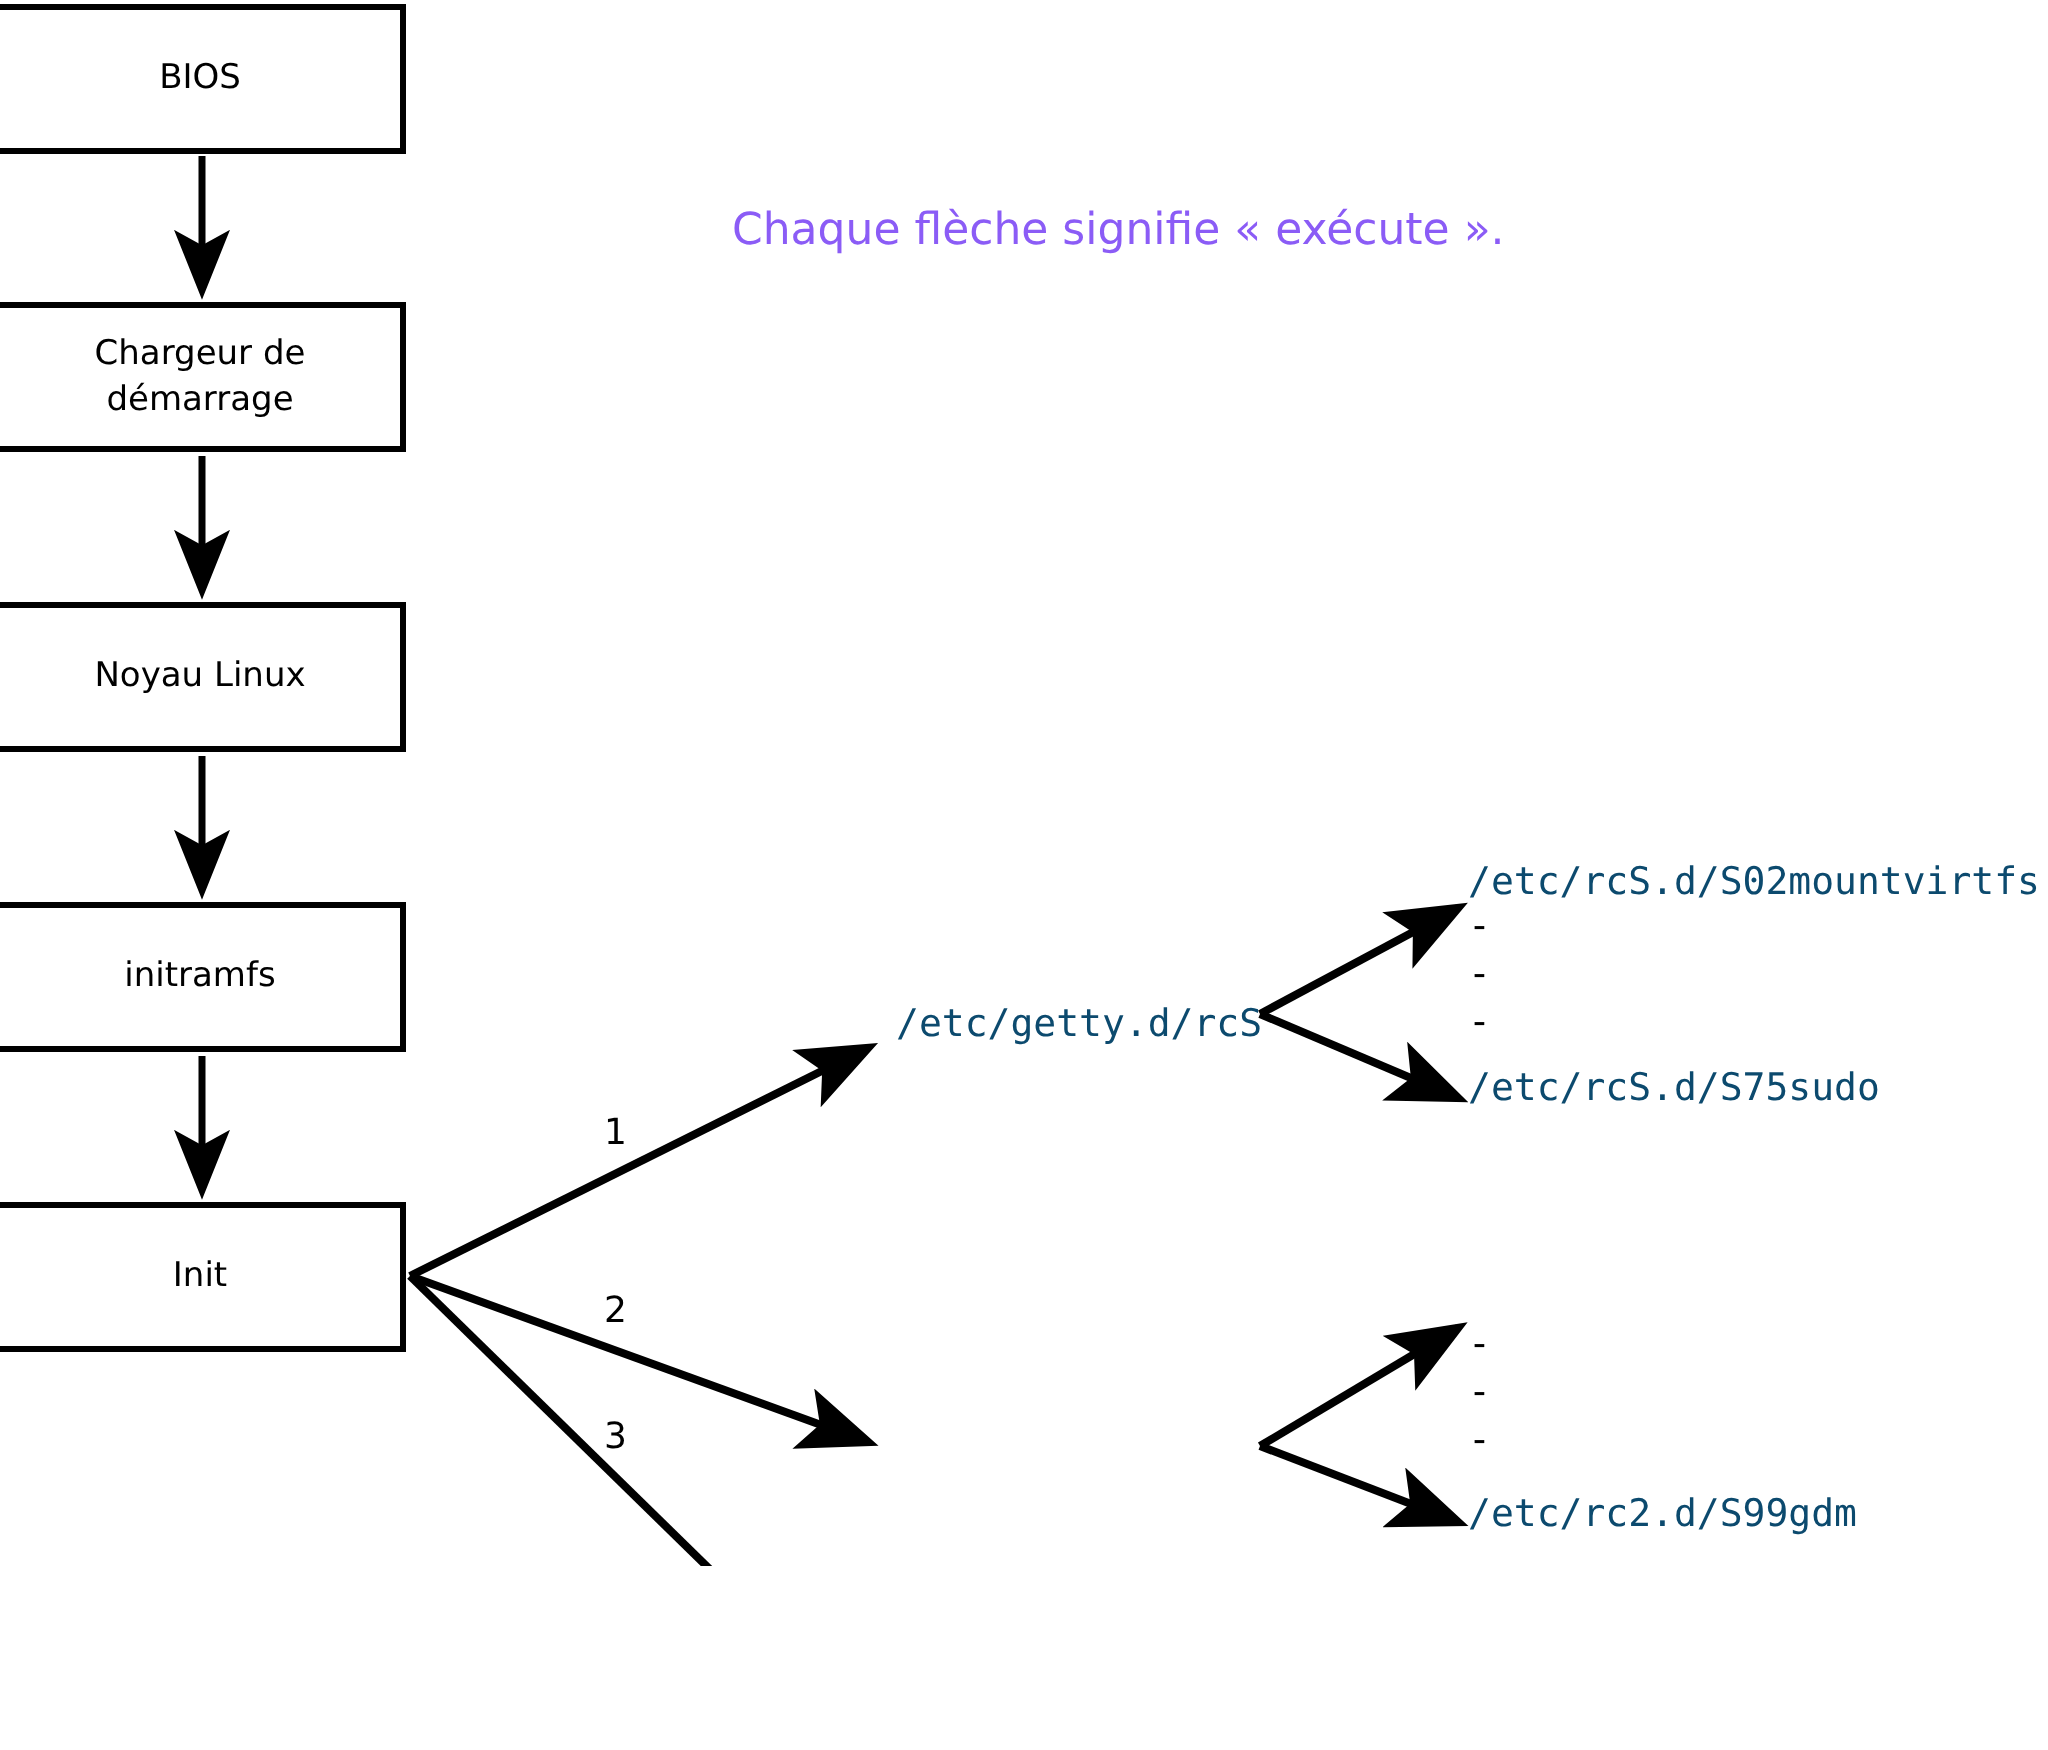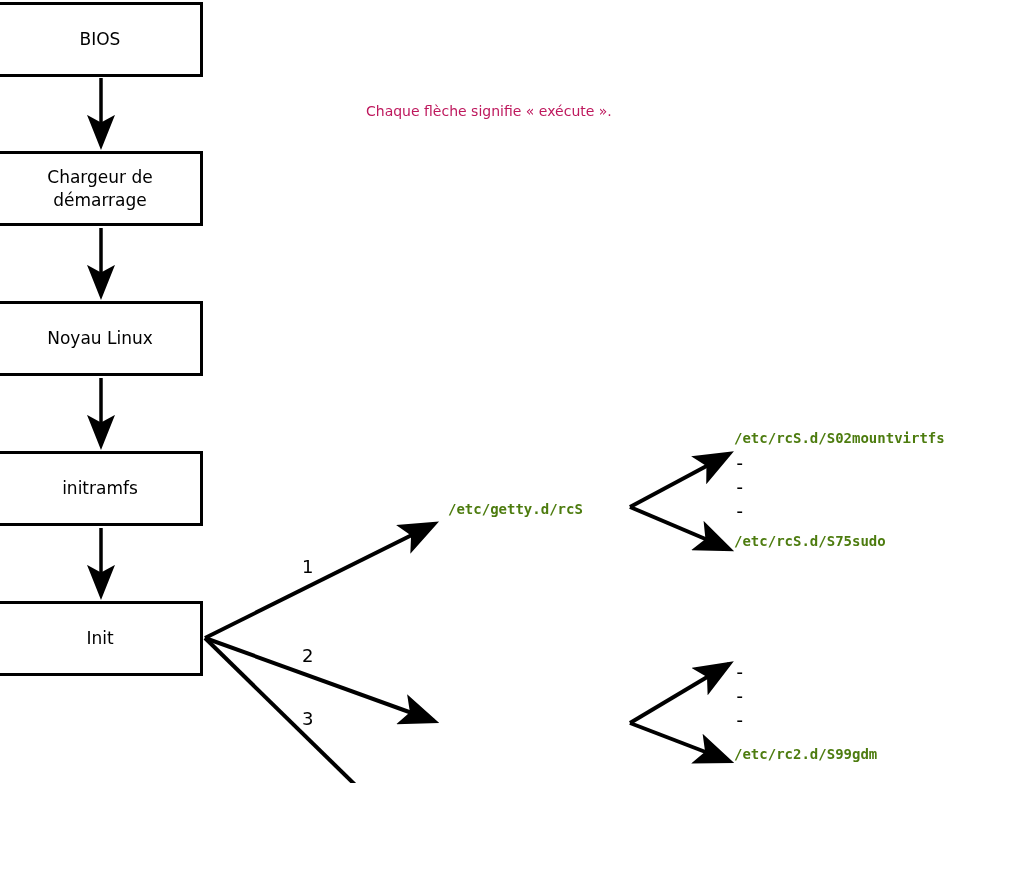--- a/index.html
+++ b/index.html
@@ -36,32 +36,31 @@
     color: #000000;
     line-height: 1.35;
   }
   .box-label {
     display: block;
     white-space: pre-line;
   }
   .caption {
     position: absolute;
     font-family: "DejaVu Sans", sans-serif;
-    font-size: 14px;
-    color: #be185d;
+    font-size: 22px;
+    color: #8b5cf6;
     white-space: nowrap;
   }
   .mono {
     position: absolute;
     font-family: "DejaVu Sans Mono", monospace;
-    font-size: 14px;
-    color: #4d7c0f;
+    font-size: 19px;
+    color: #0c4a6e;
     white-space: pre;
     letter-spacing: 0px;
-    font-weight: bold;
   }
   .dash {
     position: absolute;
     font-family: "DejaVu Sans Mono", monospace;
     font-size: 19px;
     color: #000000;
     white-space: pre;
   }
   .num {
     position: absolute;

